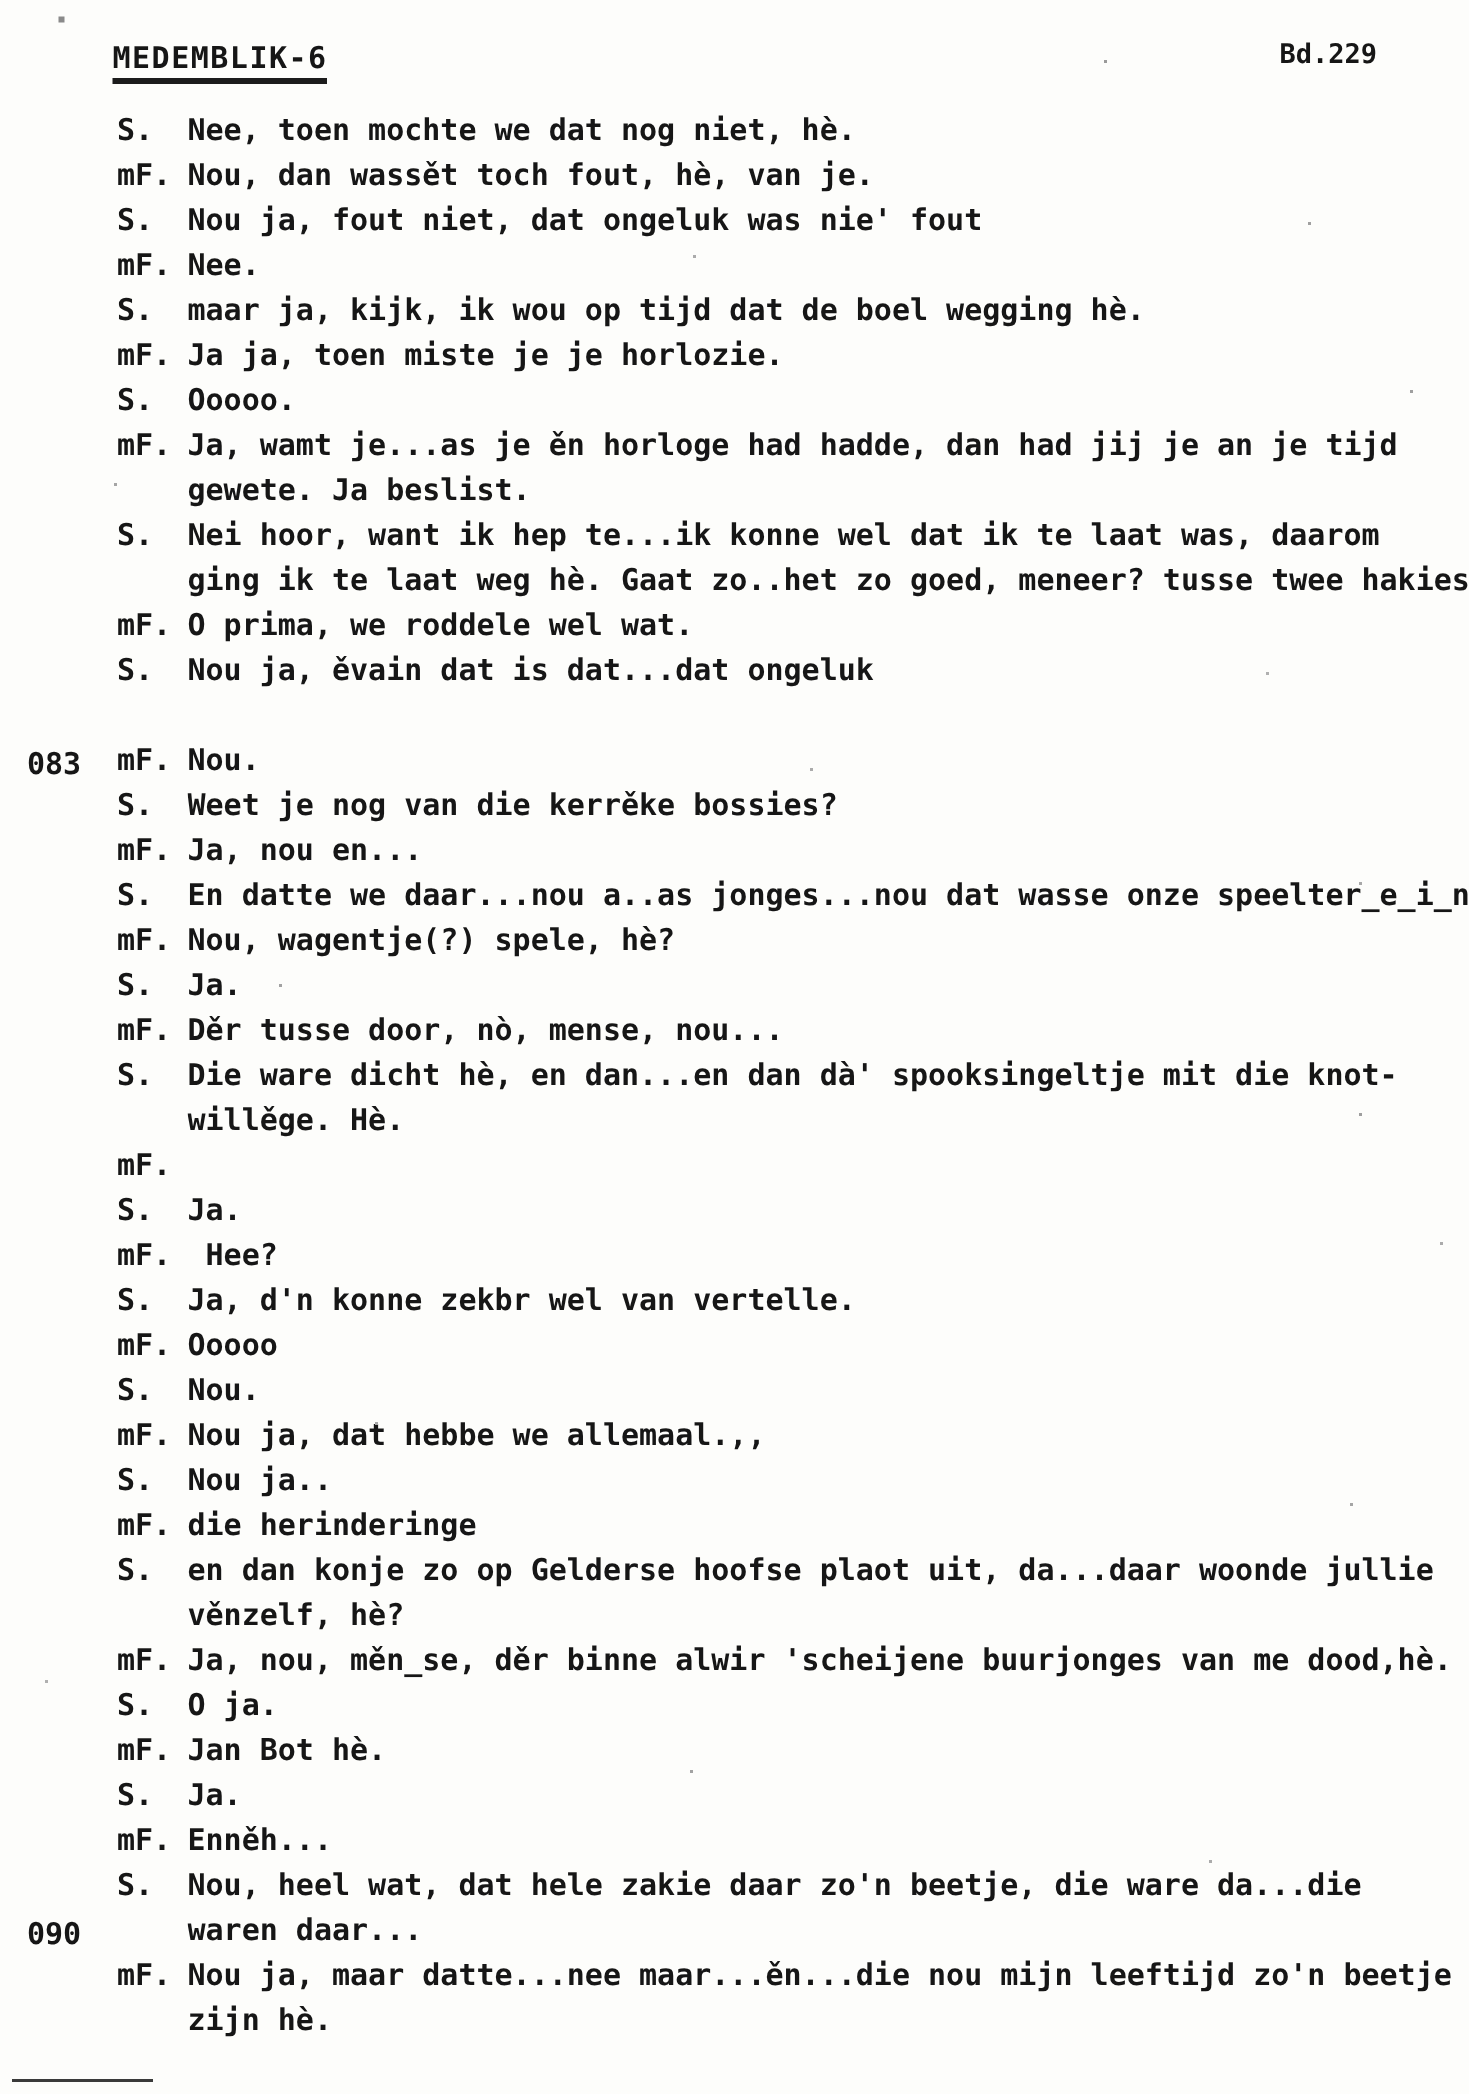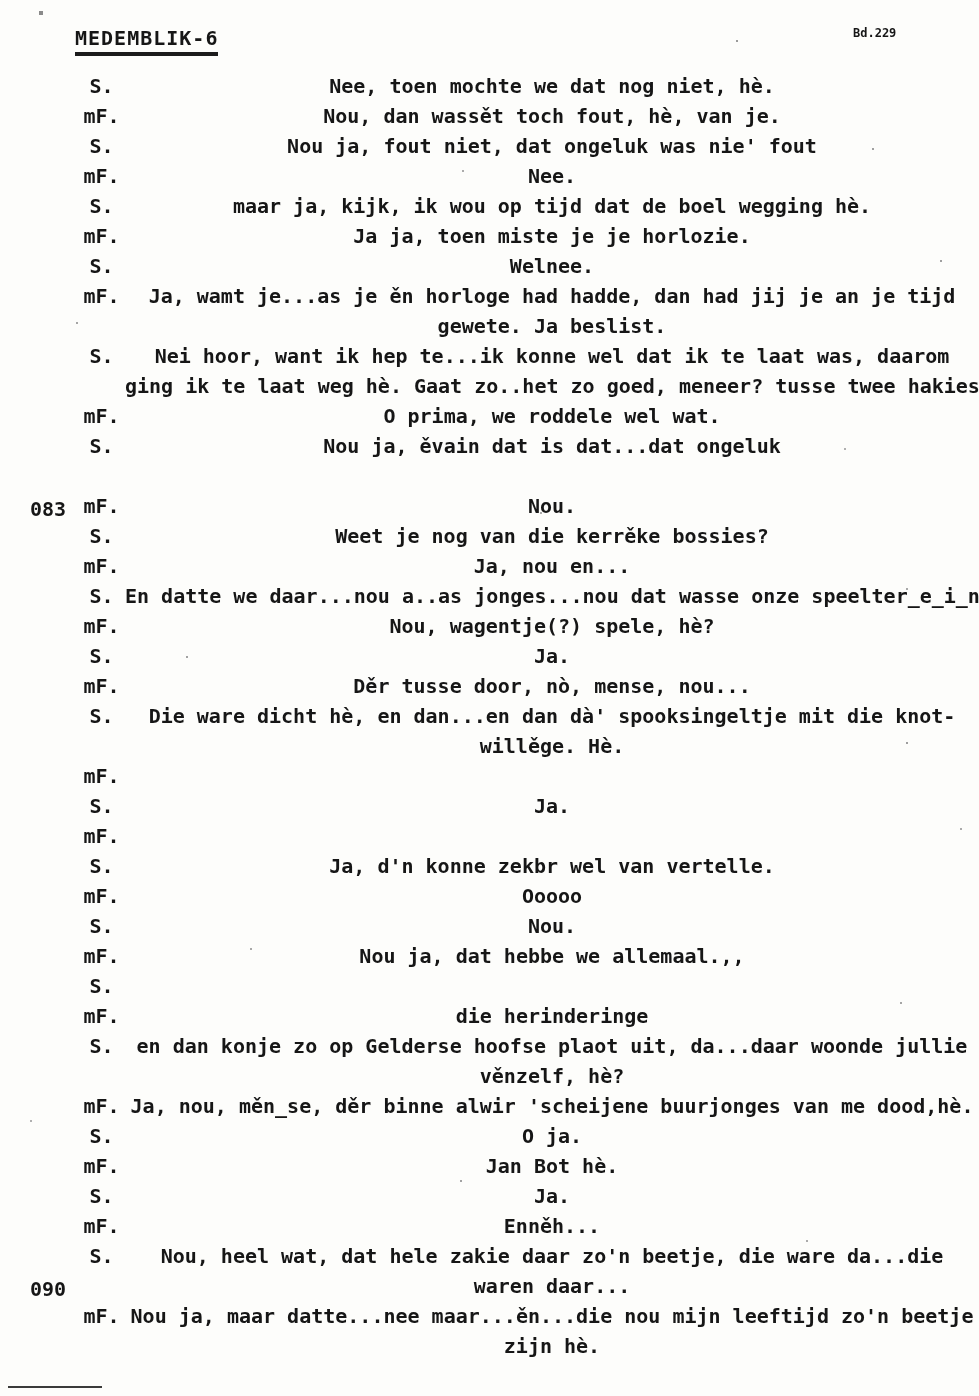--- a/index.html
+++ b/index.html
@@ -7,21 +7,20 @@
     width:979px;height:1396px;
     background:#fdfdfb;
     overflow:hidden;
     position:relative;
     font-family:"DejaVu Sans Mono", monospace;
     color:#161616;
   }
   .page{
     position:absolute;inset:0;
     overflow:hidden;
-    text-align:center;
   }
   
   .page::after{
     content:"";
     position:absolute;left:0;top:0;width:2px;height:2px;
     background:transparent;
     box-shadow:
       40px 12px 0 1px #8a8a8a, 736px 40px 0 0 #9a9a9a, 872px 148px 0 0 #a0a0a0,
       462px 170px 0 0 #ababab, 76px 322px 0 0 #a5a5a5, 940px 260px 0 0 #9f9f9f,
       844px 448px 0 0 #b0b0b0, 540px 512px 0 0 #ababab, 906px 588px 0 0 #a8a8a8,
@@ -32,21 +31,21 @@
   }
   .header-title{
     position:absolute;left:75px;top:26px;
     font-size:20px;font-weight:bold;letter-spacing:1px;
     border-bottom:4px solid #1c1c1c;
     padding-bottom:2px;
     white-space:pre;
   }
   .header-volume{
     position:absolute;left:853px;top:26px;
-    font-size:12px;font-weight:bold;
+    font-size:18px;font-weight:bold;
     white-space:pre;
   }
   .transcript{
     position:absolute;left:0;top:71px;width:979px;
   }
   .line{
     display:flex;
     height:30px;line-height:30px;
     font-size:20px;font-weight:bold;
     white-space:pre;
@@ -109,21 +108,21 @@
 
   <div class="line">
     <span class="margin"></span>
     <span class="speaker">mF.</span>
     <span class="text">Ja ja, toen miste je je horlozie.</span>
   </div>
 
   <div class="line">
     <span class="margin"></span>
     <span class="speaker">S.</span>
-    <span class="text">Welnee.</span>
+    <span class="text">Ooooo.</span>
   </div>
 
   <div class="line">
     <span class="margin"></span>
     <span class="speaker">mF.</span>
     <span class="text">Ja, wamt je...as je ěn horloge had hadde, dan had jij je an je tijd</span>
   </div>
 
   <div class="line">
     <span class="margin"></span>
@@ -221,20 +220,21 @@
 
   <div class="line">
     <span class="margin"></span>
     <span class="speaker">S.</span>
     <span class="text">Ja.</span>
   </div>
 
   <div class="line">
     <span class="margin"></span>
     <span class="speaker">mF.</span>
+    <span class="text"> Hee?</span>
   </div>
 
   <div class="line">
     <span class="margin"></span>
     <span class="speaker">S.</span>
     <span class="text">Ja, d'n konne zekbr wel van vertelle.</span>
   </div>
 
   <div class="line">
     <span class="margin"></span>
@@ -250,20 +250,21 @@
 
   <div class="line">
     <span class="margin"></span>
     <span class="speaker">mF.</span>
     <span class="text">Nou ja, dat hebbe we allemaal.,,</span>
   </div>
 
   <div class="line">
     <span class="margin"></span>
     <span class="speaker">S.</span>
+    <span class="text">Nou ja..</span>
   </div>
 
   <div class="line">
     <span class="margin"></span>
     <span class="speaker">mF.</span>
     <span class="text">die herinderinge</span>
   </div>
 
   <div class="line">
     <span class="margin"></span>

